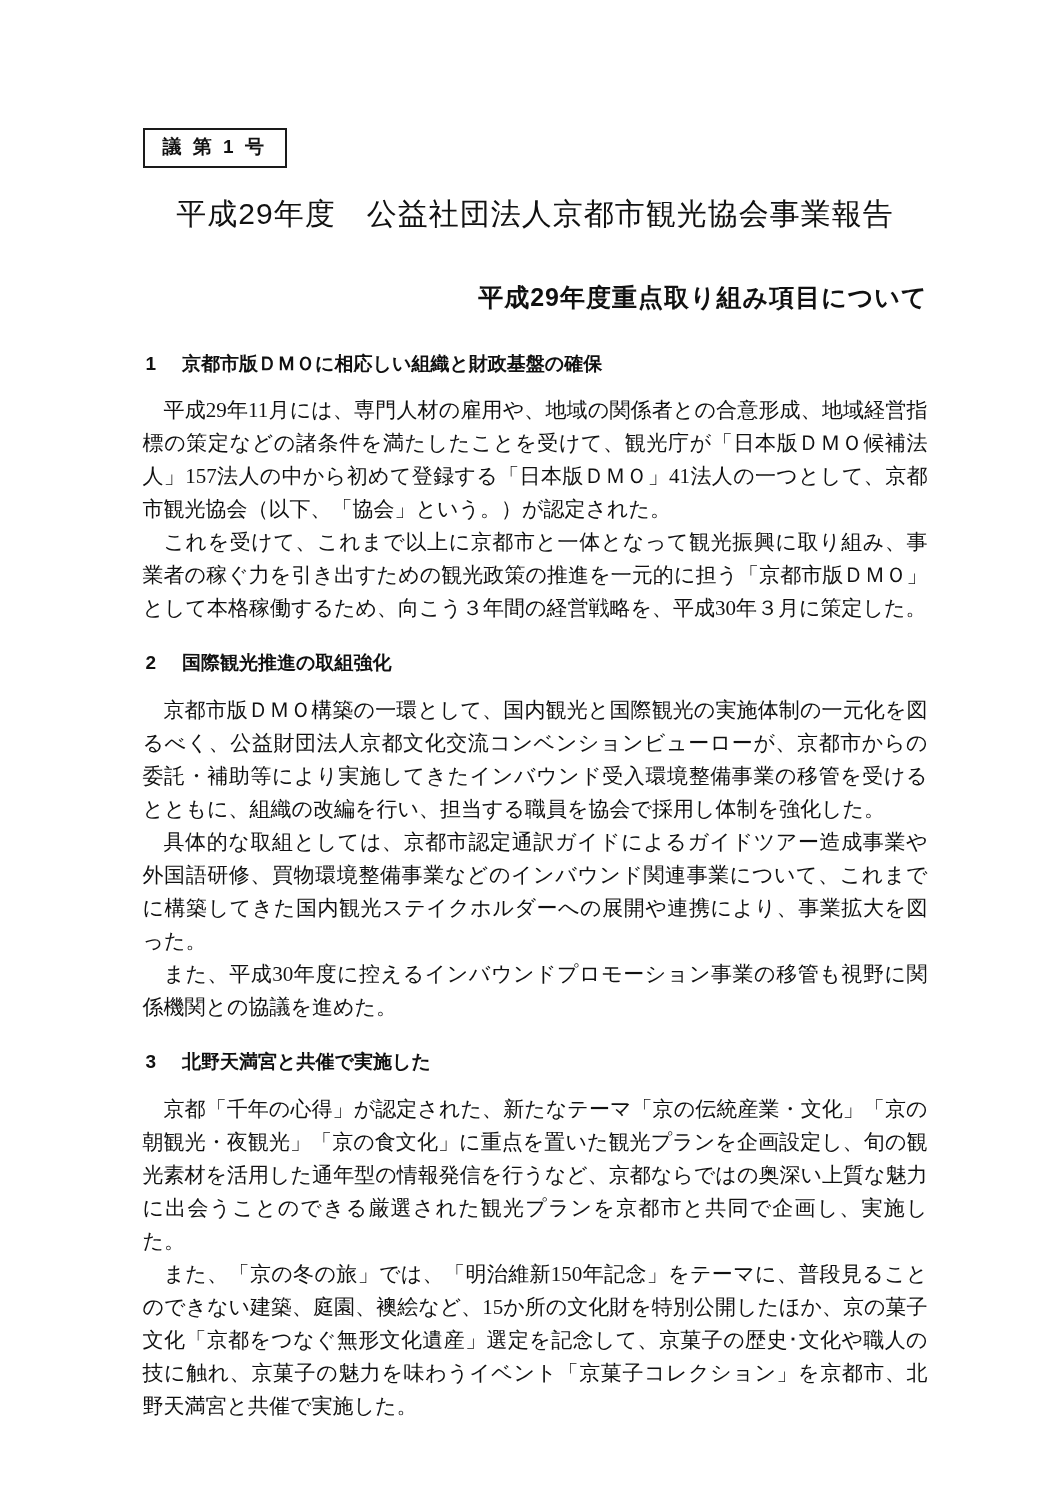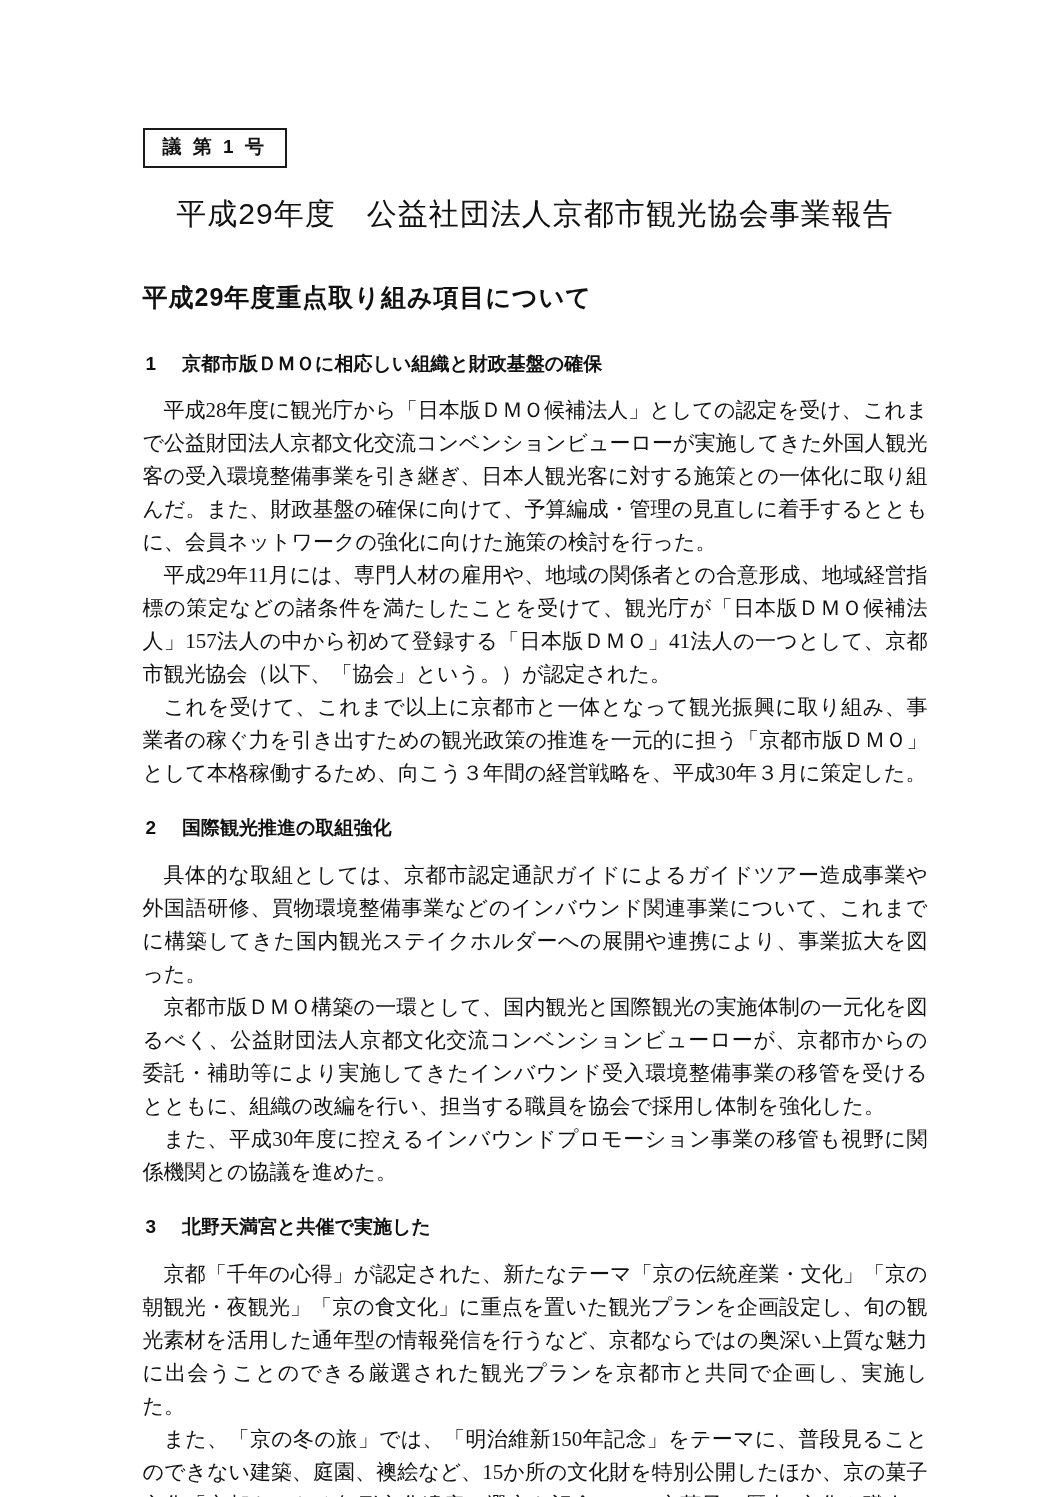--- a/index.html
+++ b/index.html
@@ -31,21 +31,21 @@
     margin-top: 28px;
     text-align: center;
     font-family: "Liberation Sans", "DejaVu Sans", sans-serif;
     font-weight: normal;
     font-size: 30px;
     letter-spacing: 1px;
     line-height: 1.2;
   }
   .doc-subtitle {
     margin-top: 50px;
-    text-align: left;
+    text-align: right;
     font-family: "Liberation Sans", "DejaVu Sans", sans-serif;
     font-weight: bold;
     font-size: 25px;
     letter-spacing: 1px;
     line-height: 1.2;
   }
   .sections { margin-top: 40px; }
   .section-heading {
     display: flex;
     align-items: baseline;
@@ -81,34 +81,33 @@
   <h2 class="doc-subtitle">平成29年度重点取り組み項目について</h2>
 
   <div class="sections">
 
     <div class="section">
       <div class="section-heading">
         <span>1</span>
         <span>京都市版ＤＭＯに相応しい組織と財政基盤の確保</span>
       </div>
       <div class="section-body">
-        <p>平成28年度に観光庁から「日本版ＤＭＯ候補法人」としての認定を受け、これまで公益財団法人京都文化交流コンベンションビューローが実施してきた外国人観光客の受入環境整備事業を引き継ぎ、日本人観光客に対する施策との一体化に取り組んだ。また、財政基盤の確保に向けて、予算編成・管理の見直しに着手するとともに、会員ネットワークの強化に向けた施策の検討を行った。</p>
         <p>平成29年11月には、専門人材の雇用や、地域の関係者との合意形成、地域経営指標の策定などの諸条件を満たしたことを受けて、観光庁が「日本版ＤＭＯ候補法人」157法人の中から初めて登録する「日本版ＤＭＯ」41法人の一つとして、京都市観光協会（以下、「協会」という。）が認定された。</p>
         <p>これを受けて、これまで以上に京都市と一体となって観光振興に取り組み、事業者の稼ぐ力を引き出すための観光政策の推進を一元的に担う「京都市版ＤＭＯ」として本格稼働するため、向こう３年間の経営戦略を、平成30年３月に策定した。</p>
       </div>
     </div>
 
     <div class="section">
       <div class="section-heading">
         <span>2</span>
         <span>国際観光推進の取組強化</span>
       </div>
       <div class="section-body">
+        <p>京都市版ＤＭＯ構築の一環として、国内観光と国際観光の実施体制の一元化を図るべく、公益財団法人京都文化交流コンベンションビューローが、京都市からの委託・補助等により実施してきたインバウンド受入環境整備事業の移管を受けるとともに、組織の改編を行い、担当する職員を協会で採用し体制を強化した。</p>
         <p>具体的な取組としては、京都市認定通訳ガイドによるガイドツアー造成事業や外国語研修、買物環境整備事業などのインバウンド関連事業について、これまでに構築してきた国内観光ステイクホルダーへの展開や連携により、事業拡大を図った。</p>
-        <p>京都市版ＤＭＯ構築の一環として、国内観光と国際観光の実施体制の一元化を図るべく、公益財団法人京都文化交流コンベンションビューローが、京都市からの委託・補助等により実施してきたインバウンド受入環境整備事業の移管を受けるとともに、組織の改編を行い、担当する職員を協会で採用し体制を強化した。</p>
         <p>また、平成30年度に控えるインバウンドプロモーション事業の移管も視野に関係機関との協議を進めた。</p>
       </div>
     </div>
 
     <div class="section">
       <div class="section-heading">
         <span>3</span>
         <span>北野天満宮と共催で実施した</span>
       </div>
       <div class="section-body">

